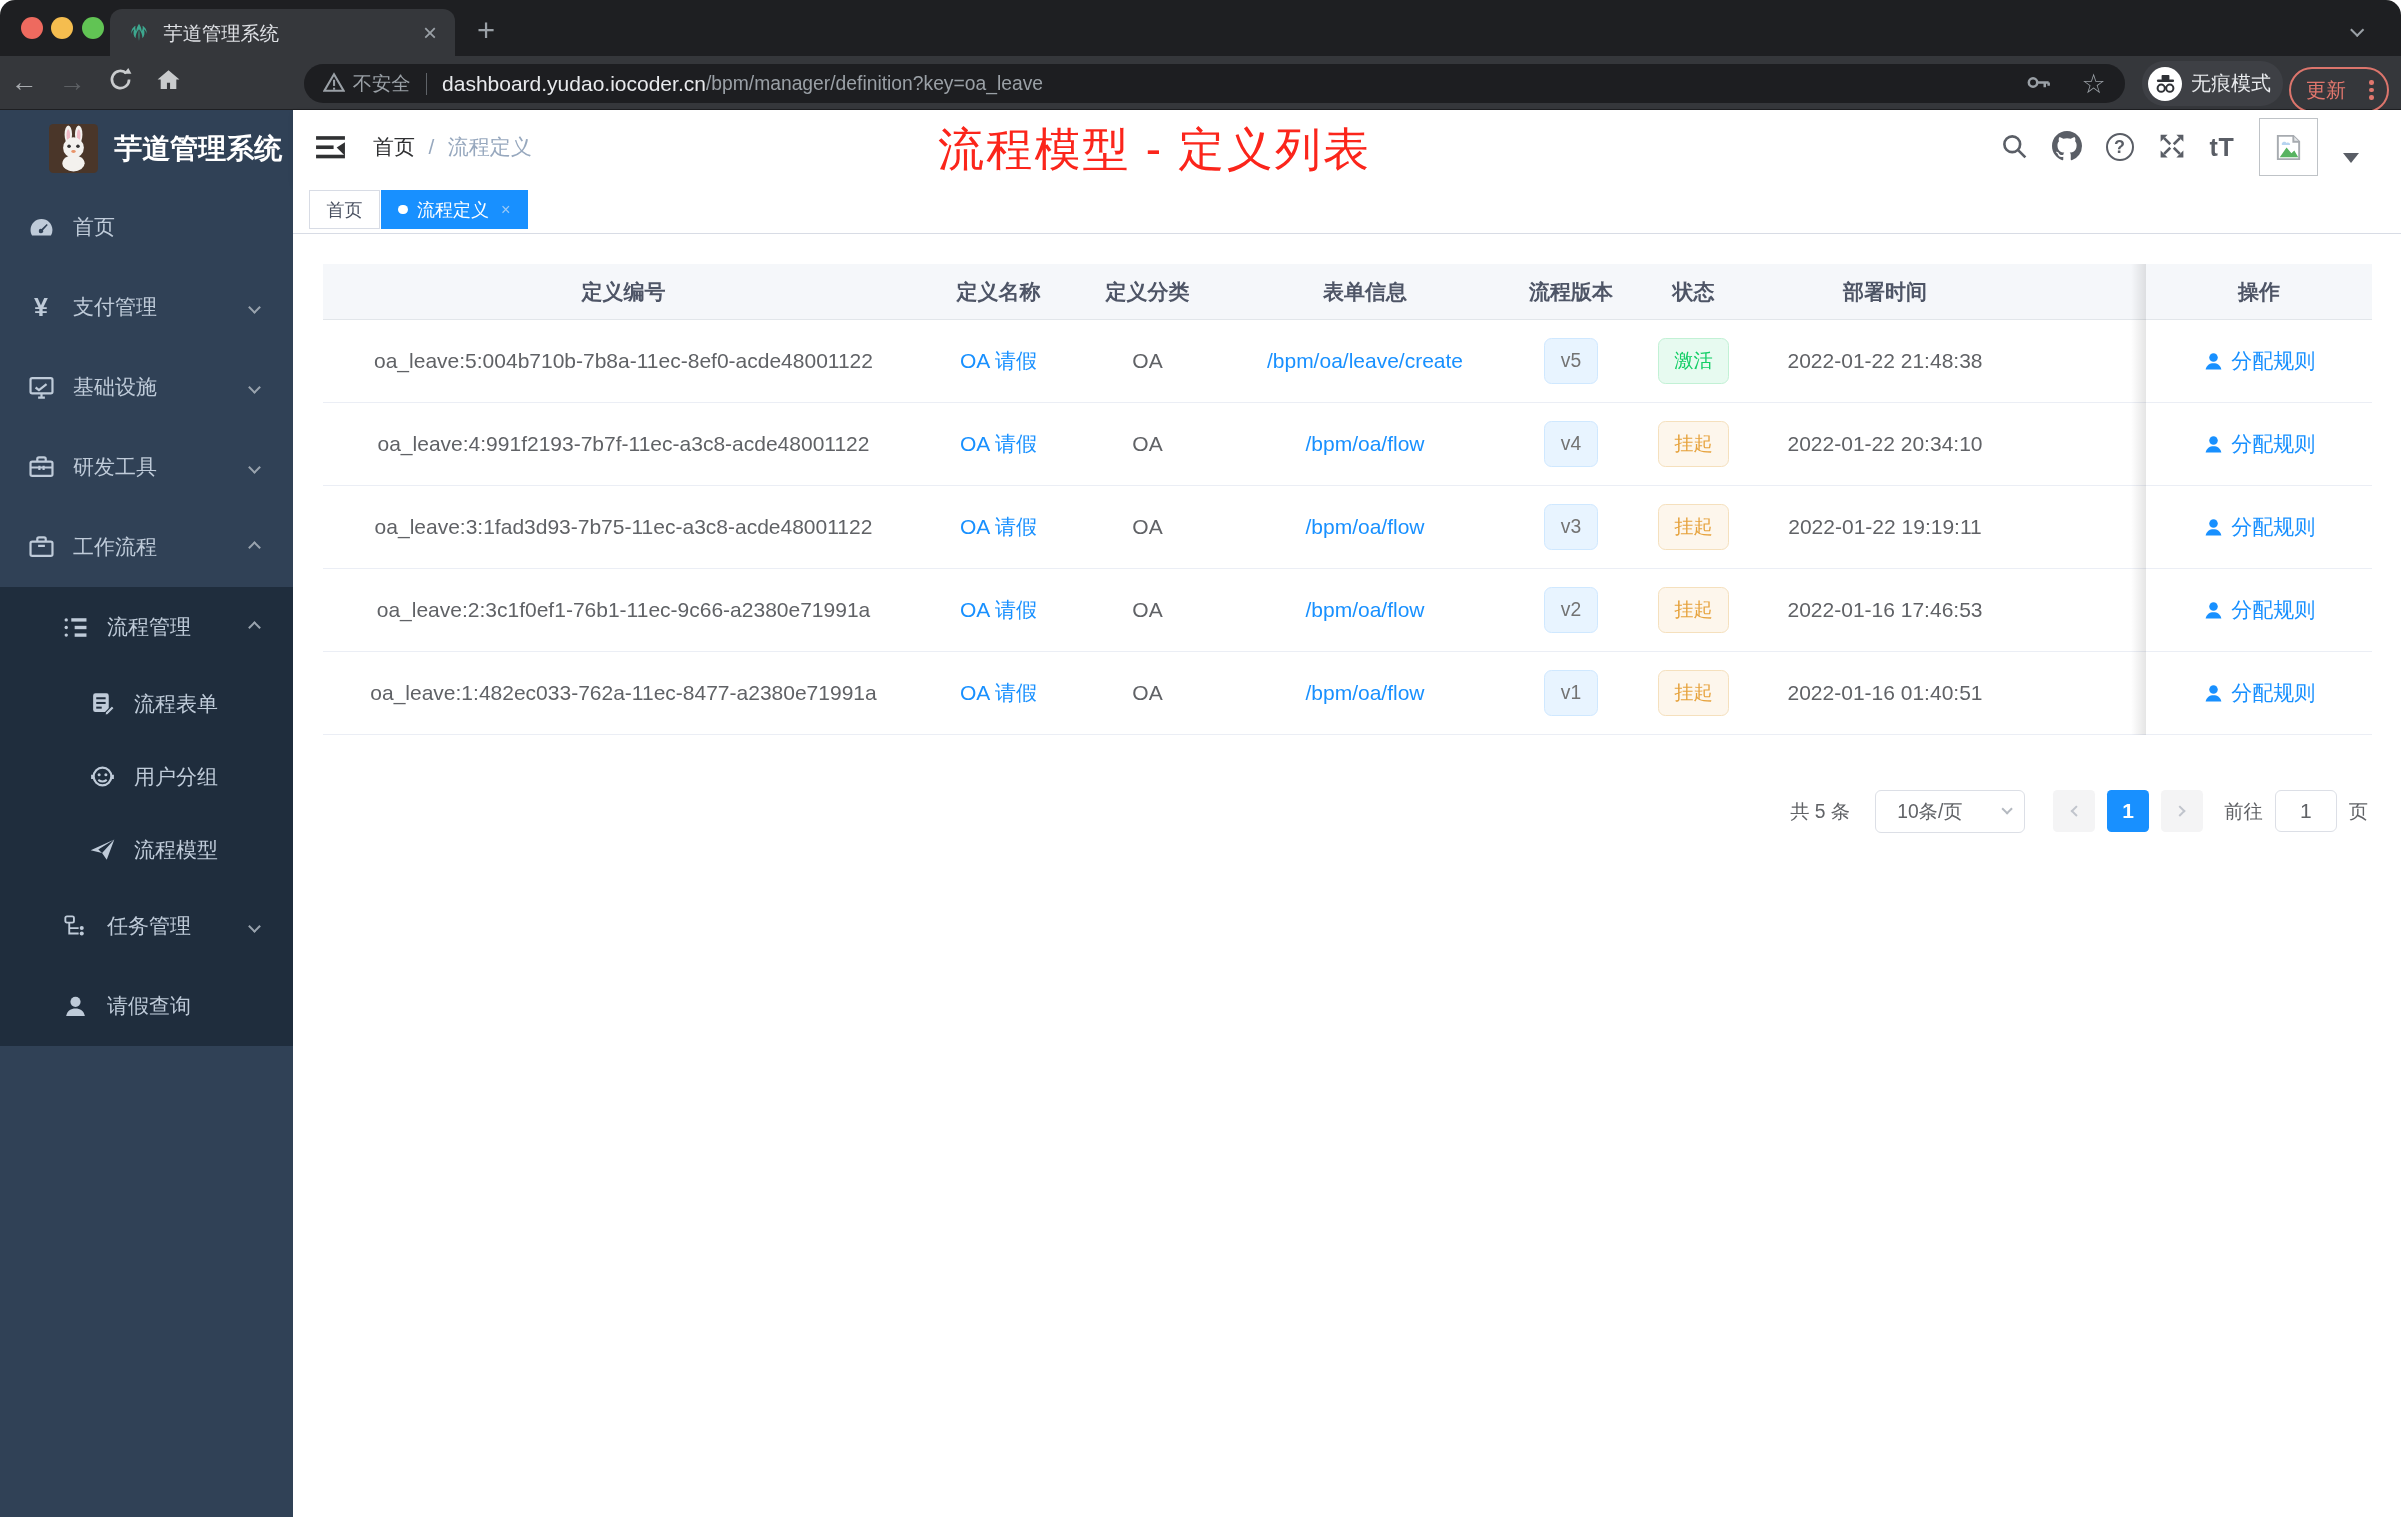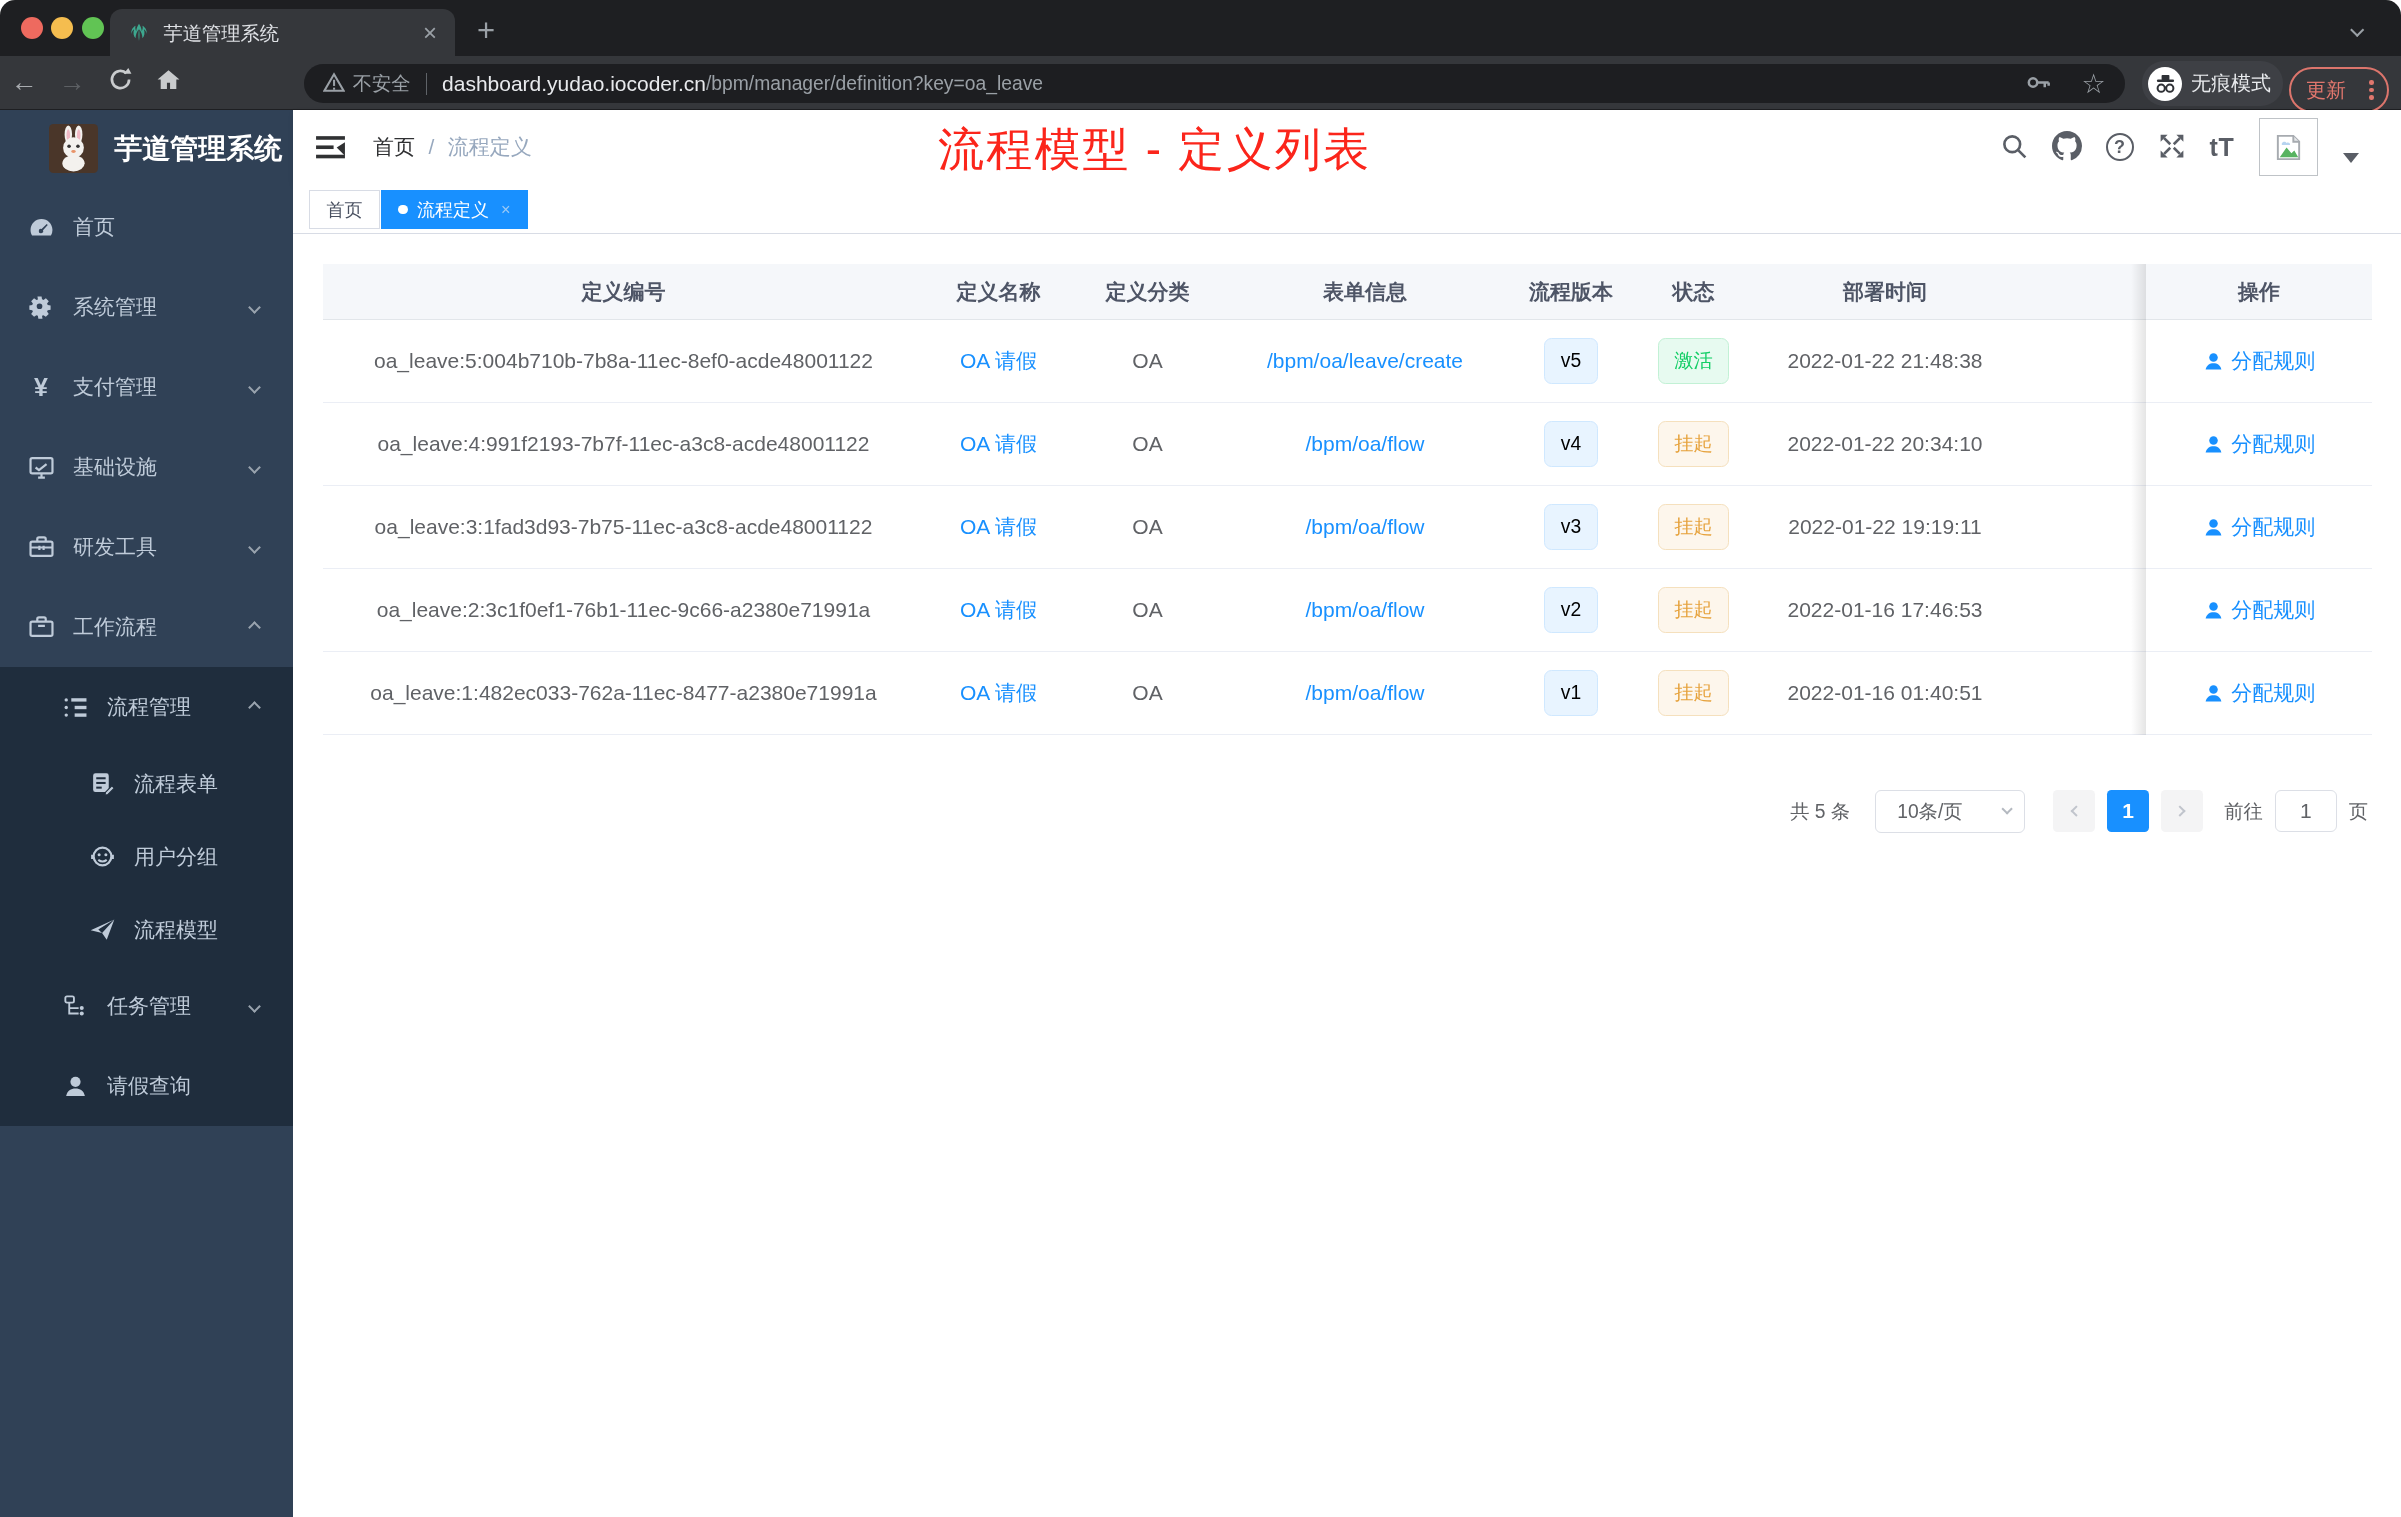--- a/index.html
+++ b/index.html
@@ -71,21 +71,21 @@
 
   
   .dtable { position:absolute; left:30px; top:154px; width:2049px; background:#fff; color:#606266; }
   .tr { display:flex; height:83px; border-bottom:1.5px solid #ebeef5; background:#fff; }
   .tr.head { height:56px; background:#f5f7fa; border-bottom:1.5px solid #e2e6ea; }
   .td { display:flex; align-items:center; justify-content:center; font-size:21px; text-align:center; }
   .tr.head .td { color:#4e5566; font-weight:bold; font-size:21px; }
   .c1{width:601px;} .c2{width:149px;} .c3{width:149px;} .c4{width:286px;}
   .c5{width:126px;} .c6{width:119px;} .c7{width:264px;} .gapcol{flex:1;} .c8{width:226px;}
   .link { color:#1890ff; cursor:pointer; }
-  .vbadge { display:inline-block; padding:0 16.3px; height:46px; line-height:43px; background:#e8f4ff; border:1.5px solid #cfe8ff; border-radius:7.4px; color:#000000; font-size:19.3px; }
+  .vbadge { display:inline-block; padding:0 16.3px; height:46px; line-height:43px; background:#e8f4ff; border:1.5px solid #cfe8ff; border-radius:7.4px; color:#737373; font-size:19.3px; }
   .sbadge { display:inline-block; padding:0 15px; height:46px; line-height:43px; border-radius:7.4px; font-size:19.3px; border:1.5px solid transparent; }
   .sbadge[data-status="active"] { background:#e7faf0; border-color:#c2f1d5; color:#13ce66; }
   .sbadge[data-status="suspended"] { background:#fdf6ec; border-color:#f5e0bd; color:#e6a23c; }
   .op-link { color:#1890ff; font-size:21px; display:flex; align-items:center; gap:7.4px; cursor:pointer; }
   .op-shadow { position:absolute; top:0; bottom:0; right:226px; width:15px; background:linear-gradient(to left, rgba(0,0,0,0.10), rgba(0,0,0,0)); pointer-events:none; }
 
   
   .pager { position:absolute; right:33px; top:673px; height:56px; display:flex; align-items:center; color:#606266; font-size:19.3px;margin-left:10px; }
   .pager .total { margin-right:25px; }
   .psel { width:150px; height:43px; border:1.5px solid #dcdfe6; border-radius:6px; display:flex; align-items:center; padding:0 13.4px 0 21px; margin-right:28px; cursor:pointer; }
@@ -197,29 +197,20 @@
 
   <div class="mi lv1">
     <span class="ic">
         <svg width="27" height="27" viewBox="0 0 32 32">
           <path fill="#bfcbd9" d="M16 6C8.8 6 3 11.8 3 19c0 2.4.7 4.7 1.8 6.6h22.4A12.9 12.9 0 0 0 29 19c0-7.2-5.8-13-13-13zm7.4 7.1-5.6 6.3a2.6 2.6 0 1 1-1.7-1.6l6.1-5.9z"></path>
         </svg>
       </span>
     <span class="lb">首页</span>
   </div>
   <div class="mi lv1">
-    <span class="ic">
-        <svg width="27" height="27" viewBox="0 0 32 32">
-          <path fill="#bfcbd9" d="M29 19v-6l-4.2-.7a9.4 9.4 0 0 0-.9-2.1l2.5-3.5-4.2-4.2L18.7 5a9.4 9.4 0 0 0-2.1-.9L16 0h-6l.7 4.2-2.1.9L5.1 2.6.9 6.8 3.4 10c-.4.7-.7 1.4-.9 2.1L-1.7 13v6l4.2.7.9 2.1-2.5 3.4 4.2 4.2 3.4-2.4 2.1.9.7 4.1h6l-.7-4.1 2.1-.9 3.4 2.4 4.2-4.2-2.4-3.4.9-2.1zm-16-.9a4.1 4.1 0 1 1 4.1-4.1 4.1 4.1 0 0 1-4.1 4.1z" transform="translate(3,3) scale(.82)"></path>
-        </svg>
-      </span>
-    <span class="lb">系统管理</span>
-    <i class="chev"></i>
-  </div>
-  <div class="mi lv1">
     <span class="ic" style="color:#bfcbd9;font-size:25px;font-weight:bold;">¥</span>
     <span class="lb">支付管理</span>
     <i class="chev"></i>
   </div>
   <div class="mi lv1">
     <span class="ic">
         <svg width="27" height="27" viewBox="0 0 32 32">
           <rect x="3" y="5" width="26" height="18" rx="2" fill="none" stroke="#bfcbd9" stroke-width="2.6"></rect>
           <path d="M9 16l4 3 9-7" fill="none" stroke="#bfcbd9" stroke-width="2.6"></path>
           <path d="M12 28h8M16 23v5" stroke="#bfcbd9" stroke-width="2.6"></path>

